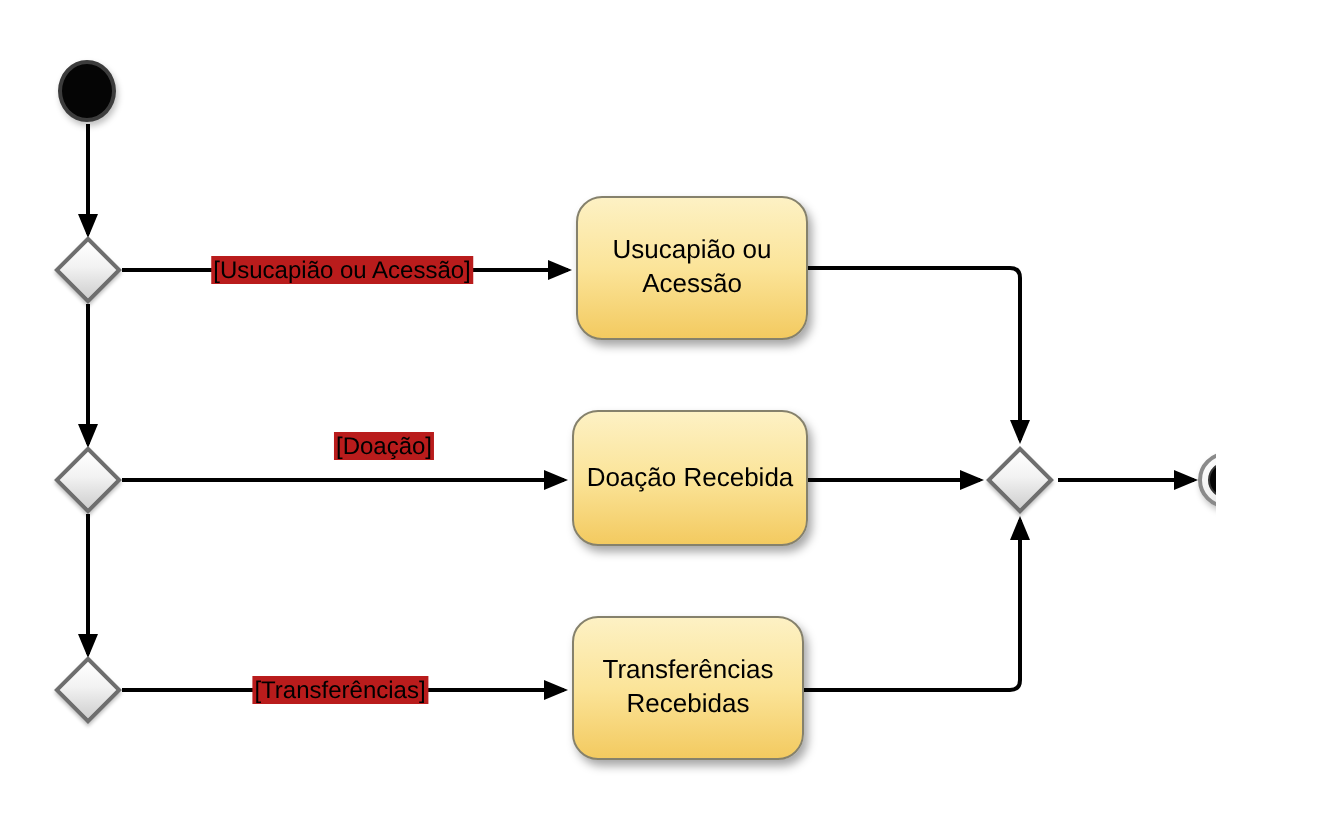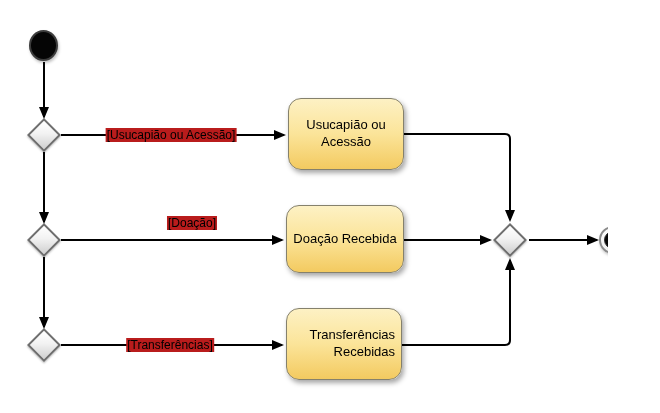--- a/index.html
+++ b/index.html
@@ -63,21 +63,21 @@
     align-items: center;
     justify-content: center;
     text-align: center;
     font-size: 13px;
     line-height: 1.3;
     color: #000000;
     padding: 0 6px;
   }
   .activity-1 { left: 288px; top: 98px;  width: 116px; height: 72px; }
   .activity-2 { left: 286px; top: 205px; width: 118px; height: 68px; text-align: center; }
-  .activity-3 { left: 286px; top: 308px; width: 116px; height: 72px; text-align: right; }
+  .activity-3 { left: 286px; top: 308px; width: 116px; height: 72px; }
 
   
   .final-node {
     left: 599px; top: 226px;
     width: 28px; height: 28px;
     box-sizing: border-box;
     border: 2px solid #8a8a8a;
     border-radius: 50%;
     background: linear-gradient(135deg, #ffffff 0%, #e2e2e2 100%);
     display: flex;

